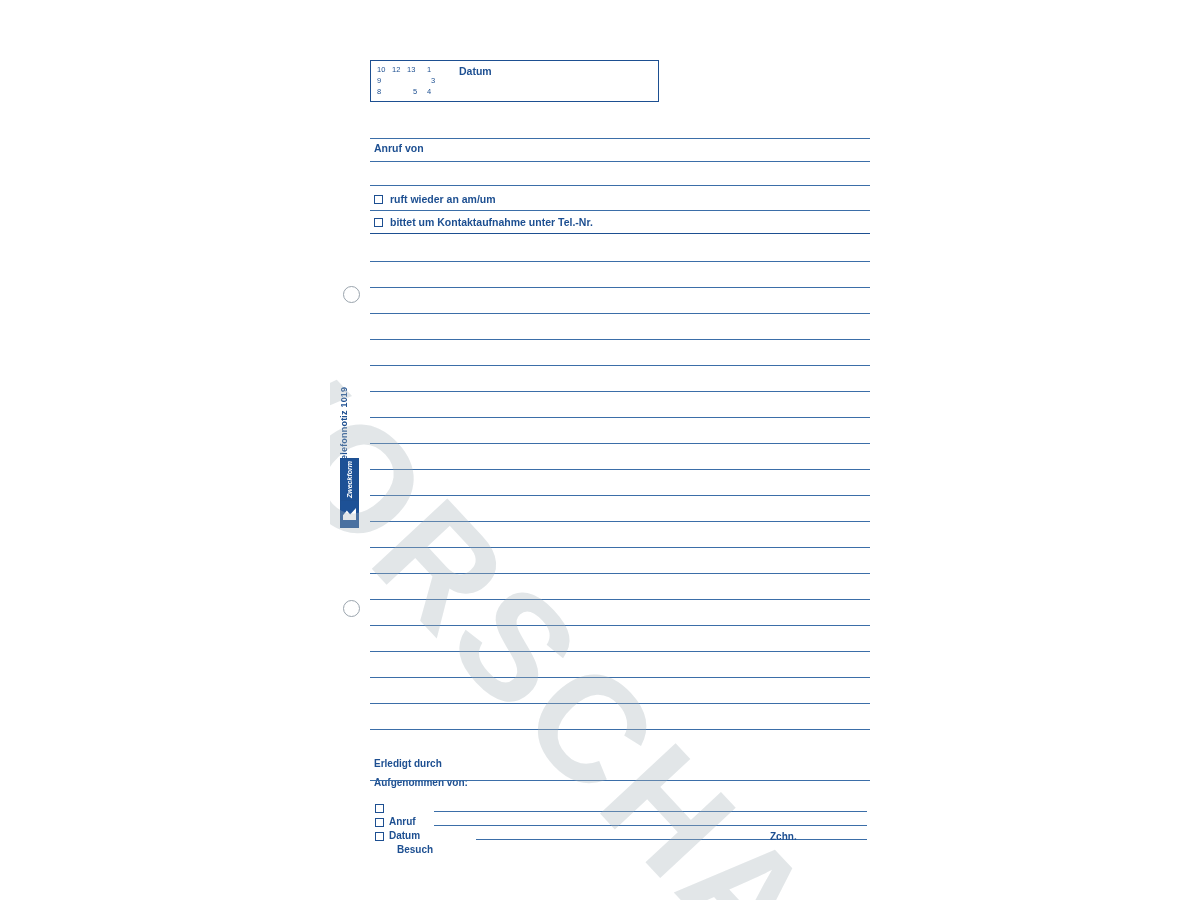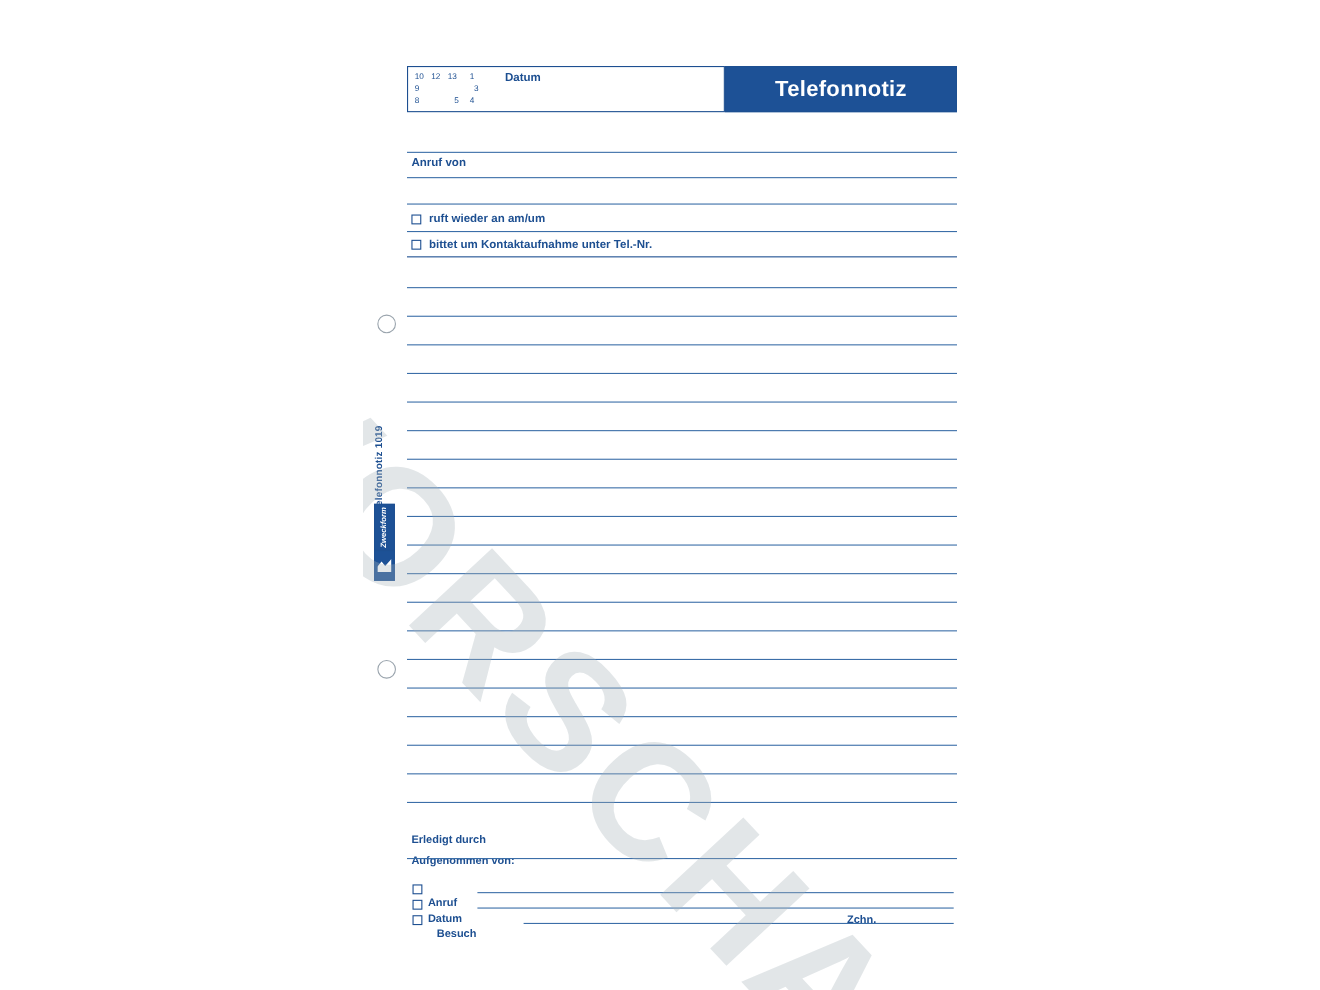--- a/index.html
+++ b/index.html
@@ -246,23 +246,20 @@
           <span class="cnum c-3">3</span>
           <span class="cnum c-8">8</span>
           <span class="cnum c-5">5</span>
           <span class="cnum c-4">4</span>
         </div>
 
         <div id="datum-label">Datum</div>
         <div id="datum-input"></div>
       </div>
 
-      <div id="title-box">
-        <span class="title-text">Telefonnotiz</span>
-      </div>
     </div>
 
     <div id="top-fields">
 
       <div class="rule" style="top:110px;"></div>
 
       <div class="field-label" style="left:44px; top:114px;">Anruf von</div>
       <div class="rule" style="top:133px;"></div>
 
       <div class="rule" style="top:157px;"></div>

